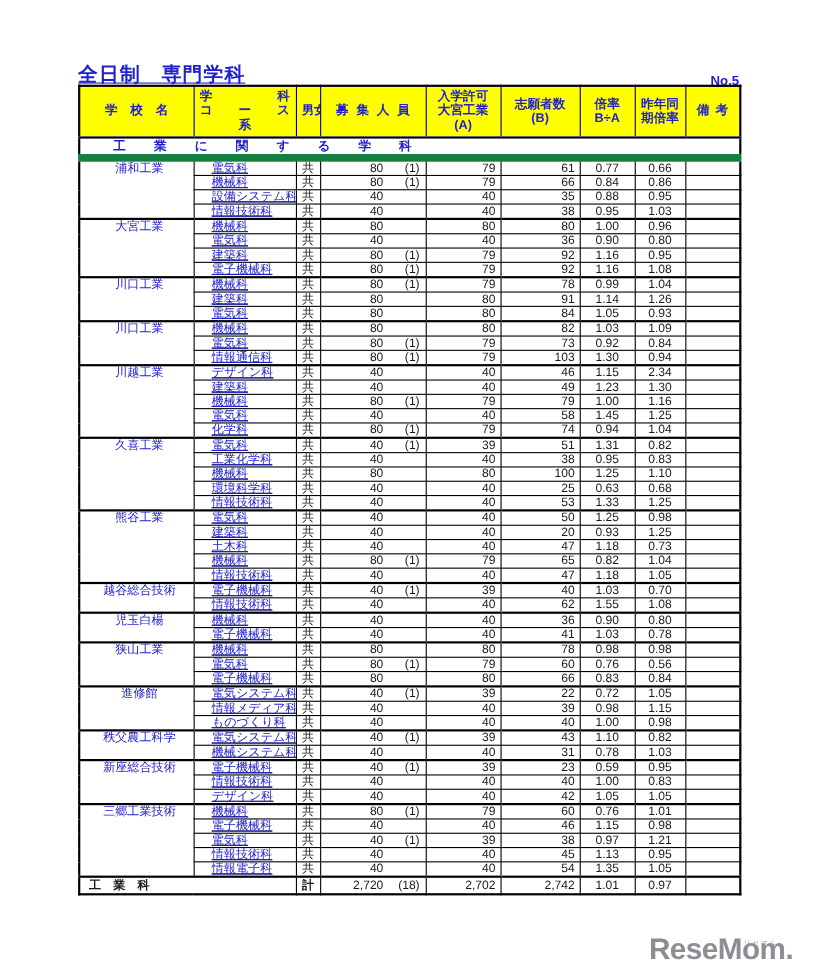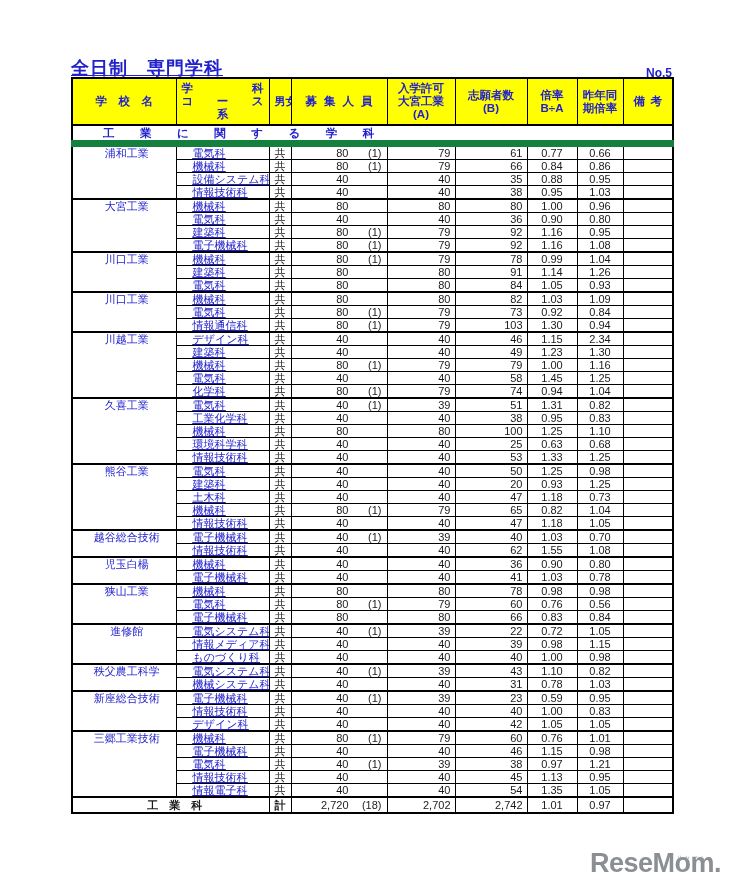--- a/index.html
+++ b/index.html
@@ -37,21 +37,21 @@
   .dept-link{color:#2222cc;text-decoration:underline;cursor:pointer;}
   .gender-cell{text-align:center;color:#1a1a1a;}
   .rc{display:flex;}
   .rc-num{flex:1;text-align:right;}
   .rc-paren{width:33px;text-align:right;padding-right:5px;}
   .num-cell{text-align:right;padding-right:4px;}
   .ratio-cell{text-align:center;}
   .notes-cell{background:#fff;}
   
   tfoot td{border-top:2px solid #000;font-size:11px;height:14px;line-height:14px;}
-  .total-label{font-weight:bold;padding-left:8px;color:#1a1a1a;text-align:center;}
+  .total-label{font-weight:bold;padding-left:8px;color:#1a1a1a;}
   .total-gender{text-align:center;font-weight:bold;}
   
   .logo{
     position:absolute;right:20px;bottom:5px;color:#8b8f93;font-weight:bold;
     font-size:27px;letter-spacing:-0.5px;line-height:30px;
   }
   .logo-ruby{position:absolute;top:-5px;right:14px;font-size:6px;letter-spacing:1.5px;color:#9aa0a4;font-weight:normal;}
 </style>
 </head>
 <body>

